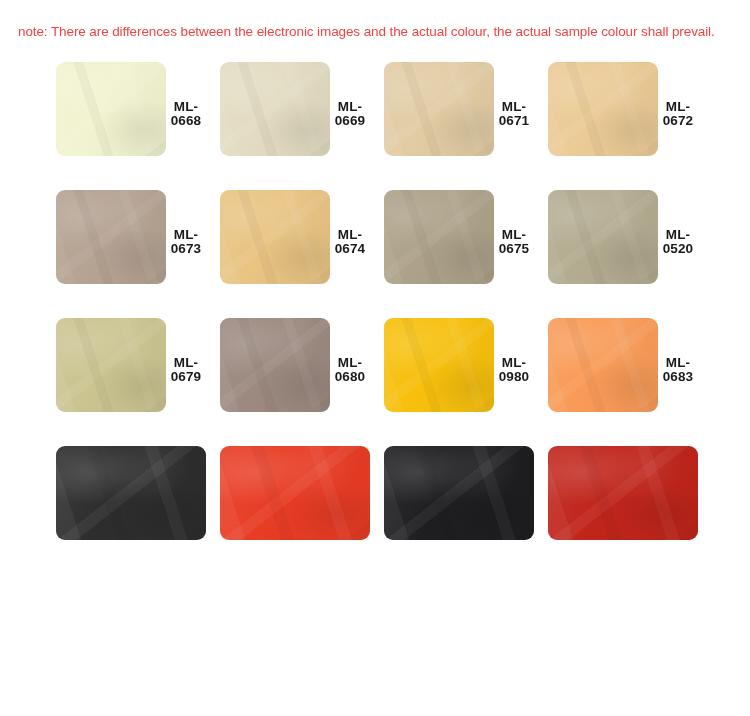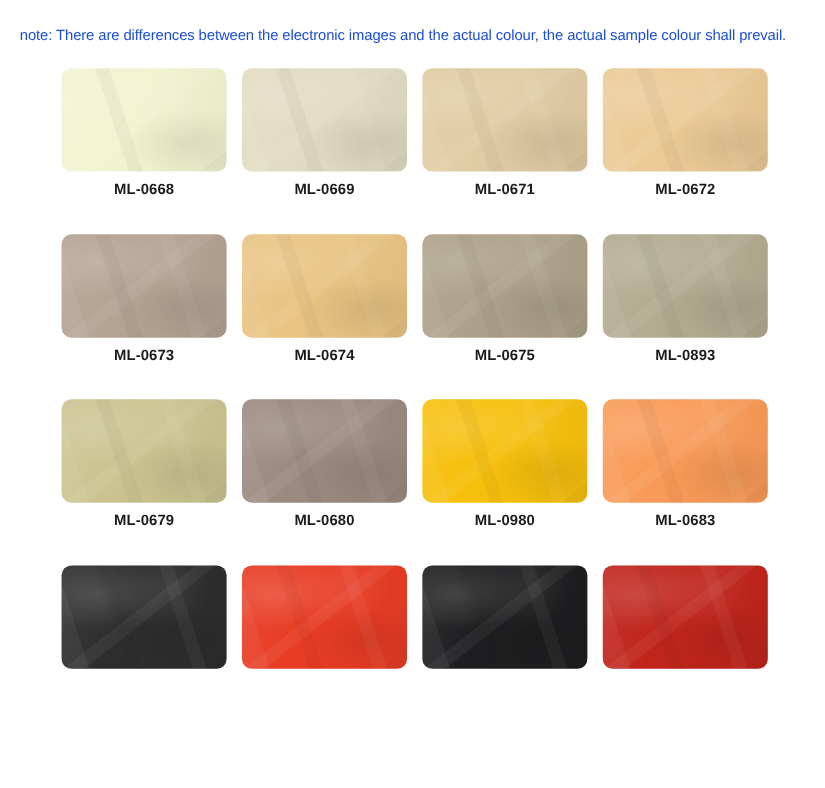--- a/index.html
+++ b/index.html
@@ -15,41 +15,41 @@
     position: relative;
     overflow: hidden;
   }
 
   .note {
     position: absolute;
     top: 24px;
     left: 18px;
     right: 12px;
     font-size: 13.5px;
-    color: #1d4ed8;
+    color: #ef4444;
     letter-spacing: -0.1px;
     white-space: nowrap;
     line-height: 1.2;
   }
 
   .swatch-grid {
     position: absolute;
     top: 62px;
     left: 56px;
     width: 642px;
     display: grid;
     grid-template-columns: repeat(4, 150px);
     column-gap: 14px;
     row-gap: 34px;
   }
 
   .swatch-cell {
     width: 150px;
     display: flex;
-    flex-direction: column;
+    flex-direction: row;
     align-items: center;
   }
 
   .swatch-chip {
     width: 150px;
     height: 94px;
     border-radius: 9px;
     position: relative;
     overflow: hidden;
   }
@@ -116,21 +116,21 @@
     <div class="swatch-cell">
       <div class="swatch-chip" style="background-color: rgb(233, 196, 131);"></div>
       <div class="swatch-label">ML-0674</div>
     </div>
     <div class="swatch-cell">
       <div class="swatch-chip" style="background-color: rgb(173, 162, 137);"></div>
       <div class="swatch-label">ML-0675</div>
     </div>
     <div class="swatch-cell">
       <div class="swatch-chip" style="background-color: rgb(179, 172, 145);"></div>
-      <div class="swatch-label">ML-0893</div>
+      <div class="swatch-label">ML-0520</div>
     </div>
     <div class="swatch-cell">
       <div class="swatch-chip" style="background-color: rgb(203, 196, 145);"></div>
       <div class="swatch-label">ML-0679</div>
     </div>
     <div class="swatch-cell">
       <div class="swatch-chip" style="background-color: rgb(156, 138, 128);"></div>
       <div class="swatch-label">ML-0680</div>
     </div>
     <div class="swatch-cell">

